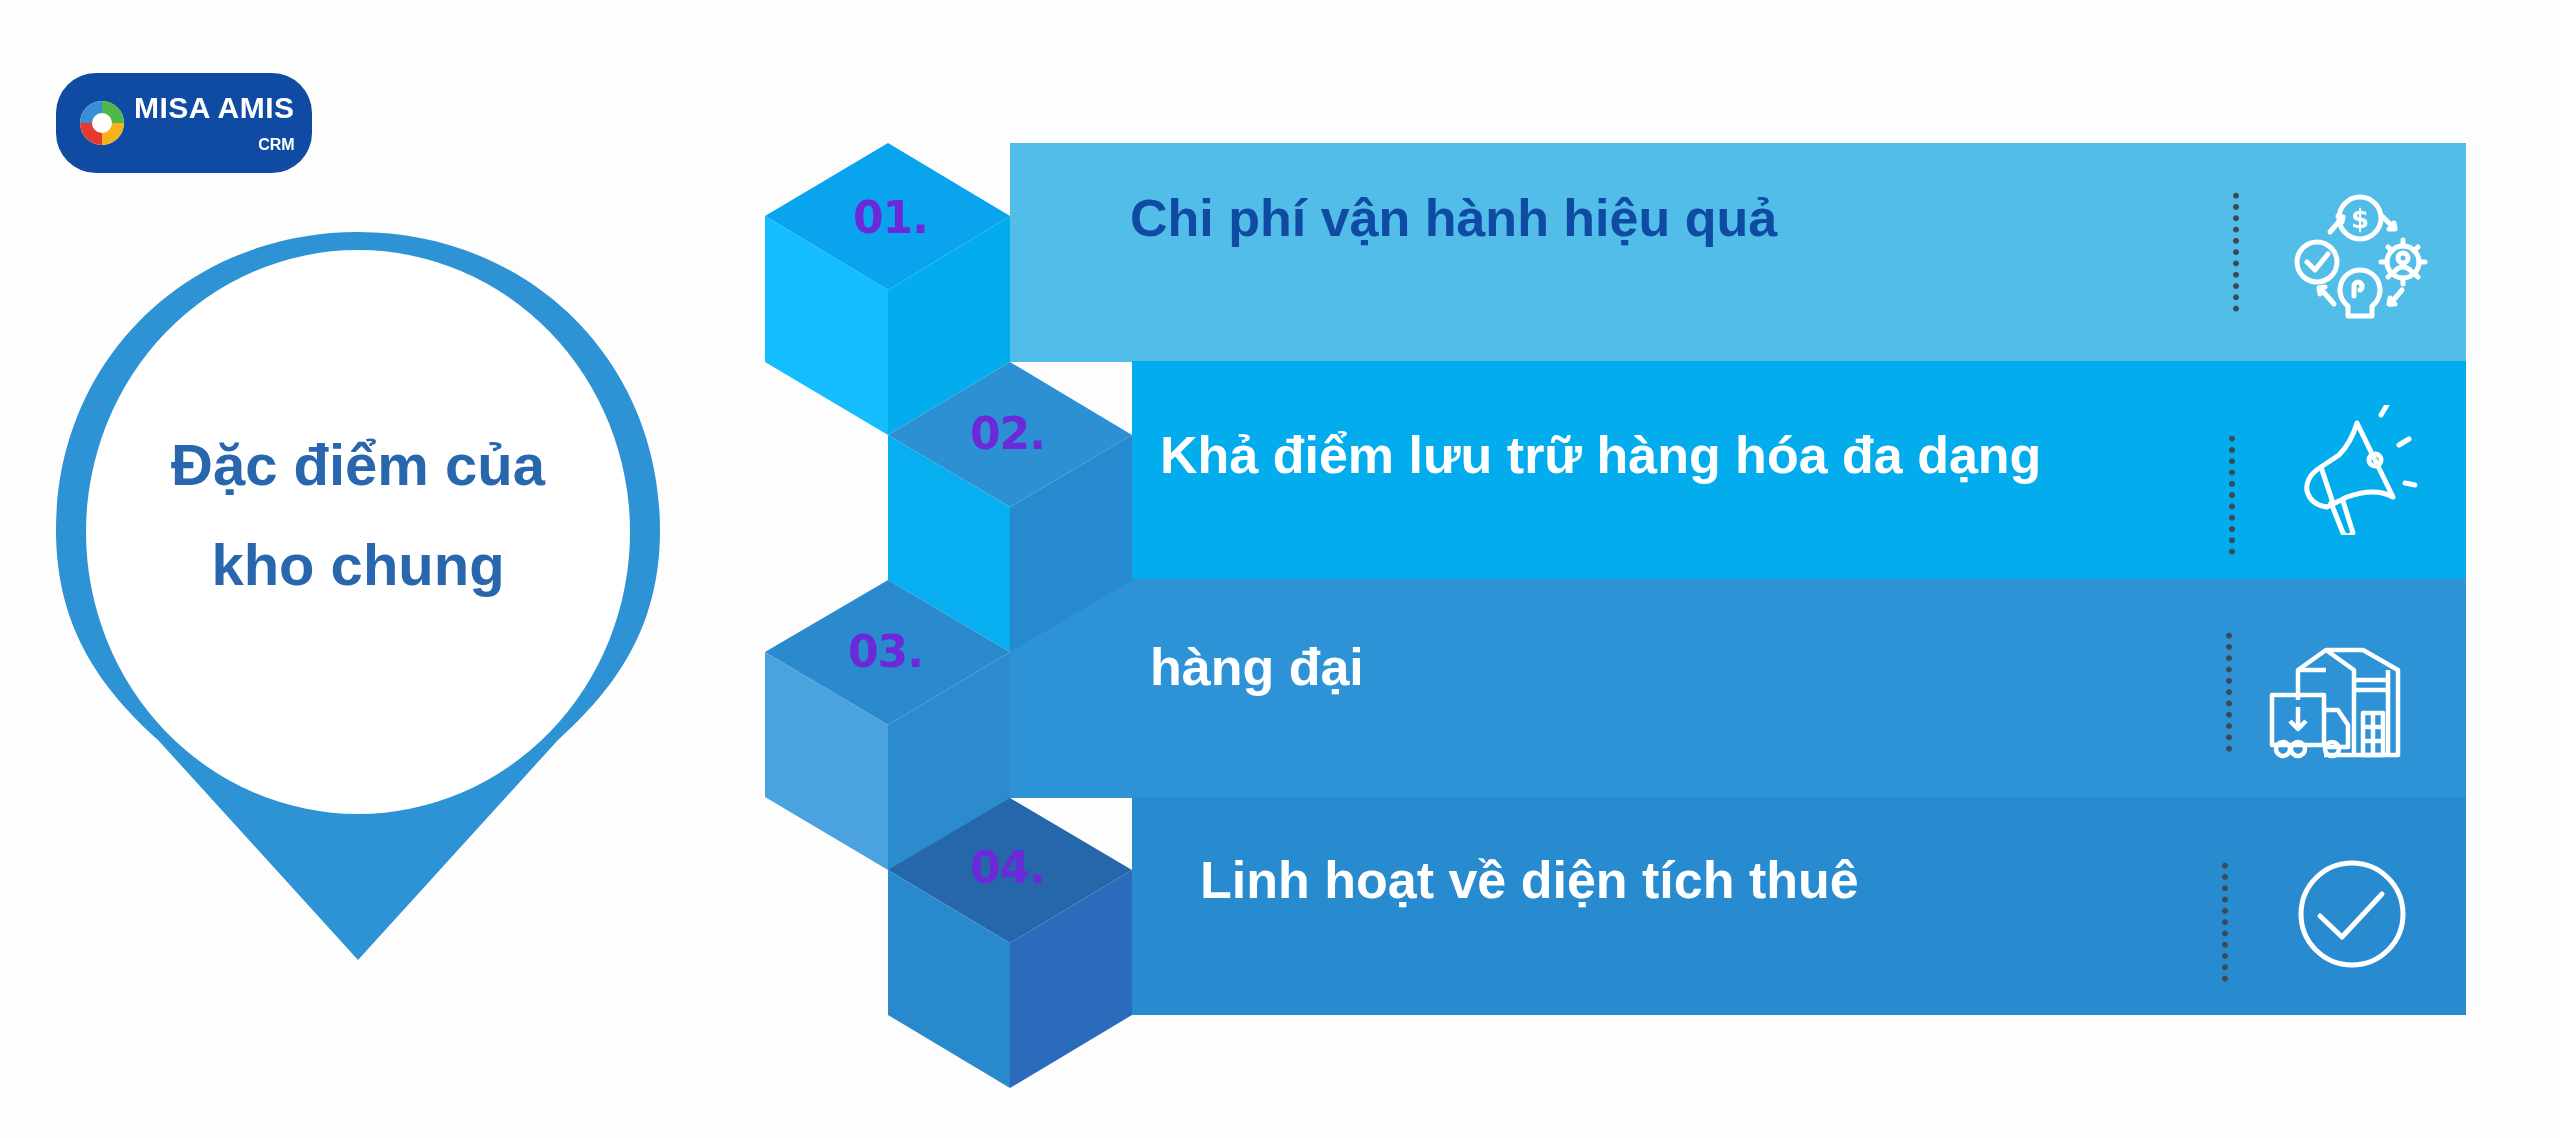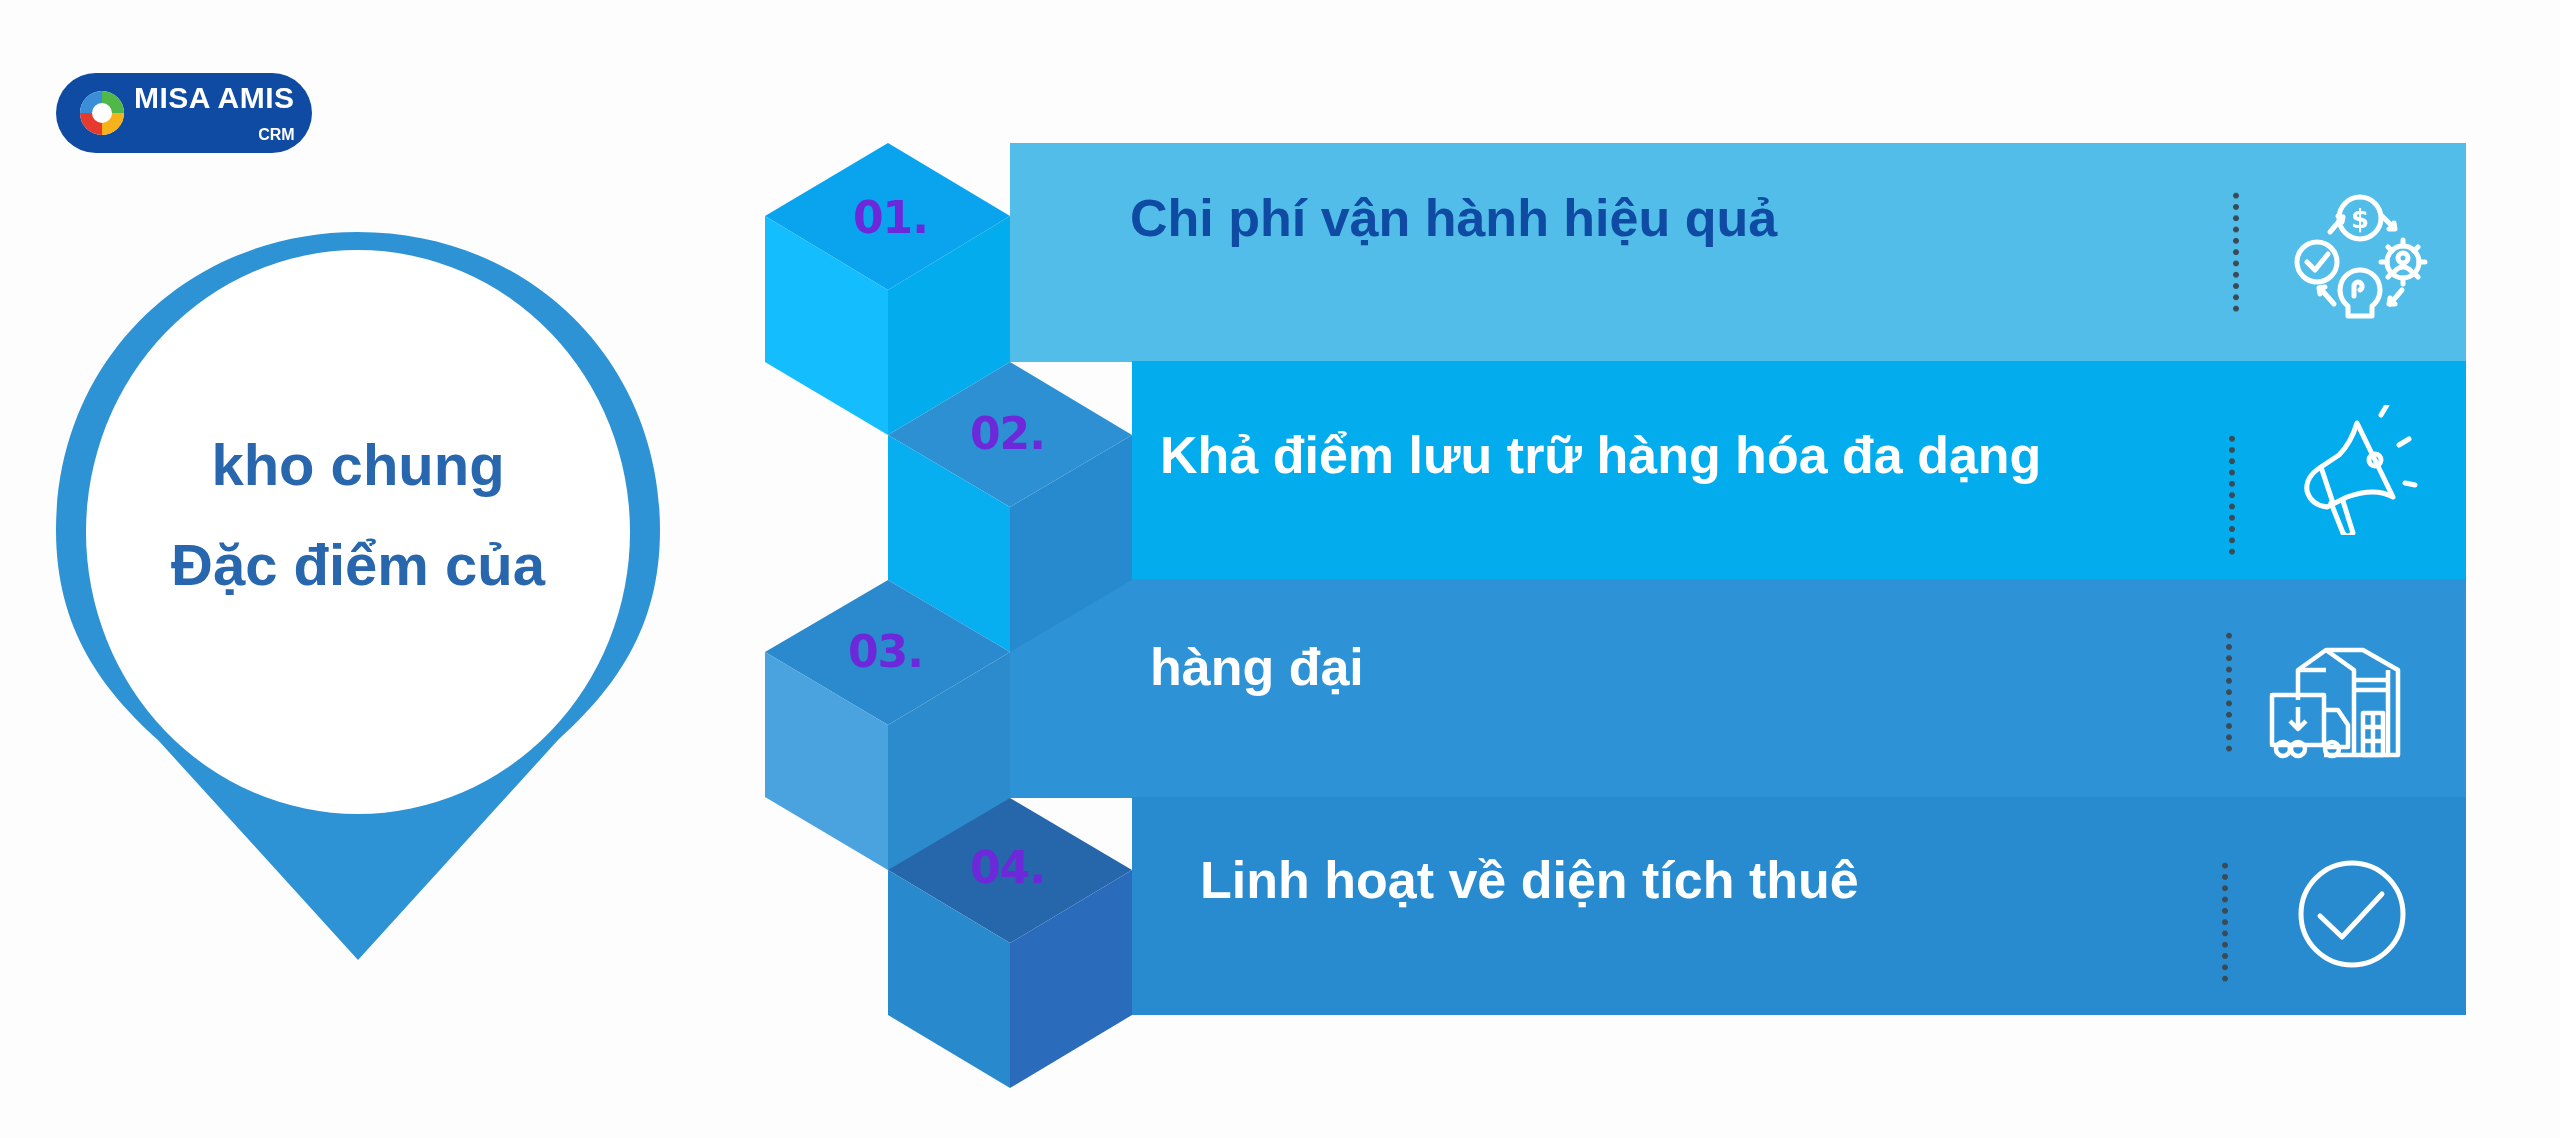--- a/index.html
+++ b/index.html
@@ -1,21 +1,21 @@
 <!DOCTYPE html>
 <html><head>
 <meta charset="utf-8">
 <style>
   * { box-sizing: border-box; margin: 0; padding: 0; }
   html, body { width: 2560px; height: 1138px; background: #fdfdfd; overflow: hidden; }
   body { position: relative; font-family: "Liberation Sans", "DejaVu Sans", sans-serif; }
 
   
   .logo {
-    position: absolute; left: 56px; top: 73px; width: 256px; height: 80px;
+    position: absolute; left: 56px; top: 73px; width: 256px; height: 100px;
     background: #0f4aa3; border-radius: 40px; display: flex; align-items: center;
     padding-left: 22px;
   }
   .logo-mark { width: 48px; height: 48px; flex: none; }
   .logo-text { margin-left: 8px; color: #fff; display: flex; flex-direction: column; line-height: 1; }
   .logo-brand { font-size: 30px; font-weight: bold; letter-spacing: 0.5px; }
   .logo-sub { font-size: 16px; font-weight: bold; align-self: flex-end; margin-top: 14px; }
 
   
   .pin { position: absolute; left: 48px; top: 220px; width: 620px; height: 745px; }
@@ -54,22 +54,22 @@
     <span class="logo-brand">MISA AMIS</span>
     <span class="logo-sub">CRM</span>
   </div>
 </div>
 
 <svg class="pin" viewBox="0 0 620 745">
   <path d="M310 12 C 140 12, 8 140, 8 310 C 8 410, 55 470, 110 520 L 310 740 L 510 520 C 565 470, 612 410, 612 310 C 612 140, 480 12, 310 12 Z" fill="#2e93d4"></path>
   <ellipse cx="310" cy="312" rx="272" ry="282" fill="#ffffff"></ellipse>
 </svg>
 <div class="pin-title">
+  <div>Đặc điểm của</div>
   <div>kho chung</div>
-  <div>Đặc điểm của</div>
 </div>
 
 <svg style="position:absolute;left:0;top:0;" width="2560" height="1138">
 
   <rect x="1010" y="143" width="1456" height="219" fill="#52bde8"></rect>
   <rect x="1132" y="361" width="1334" height="219" fill="#03acec"></rect>
   <rect x="1010" y="579" width="1456" height="219" fill="#2d93d6"></rect>
   <rect x="1132" y="797" width="1334" height="218" fill="#288bcf"></rect>
 
   <g>

